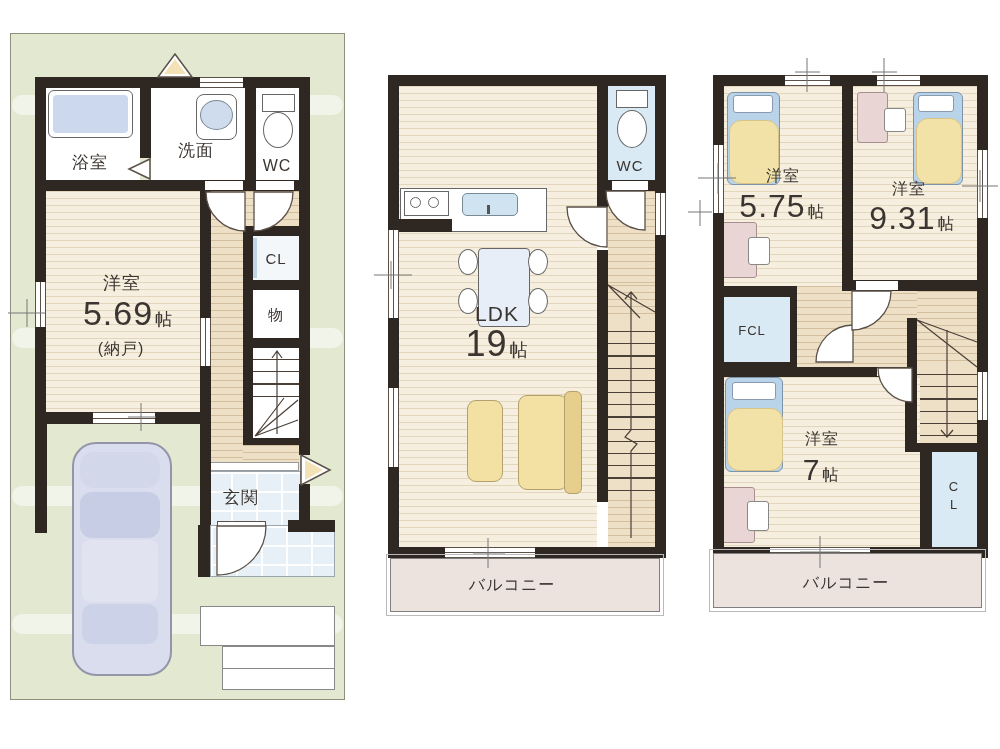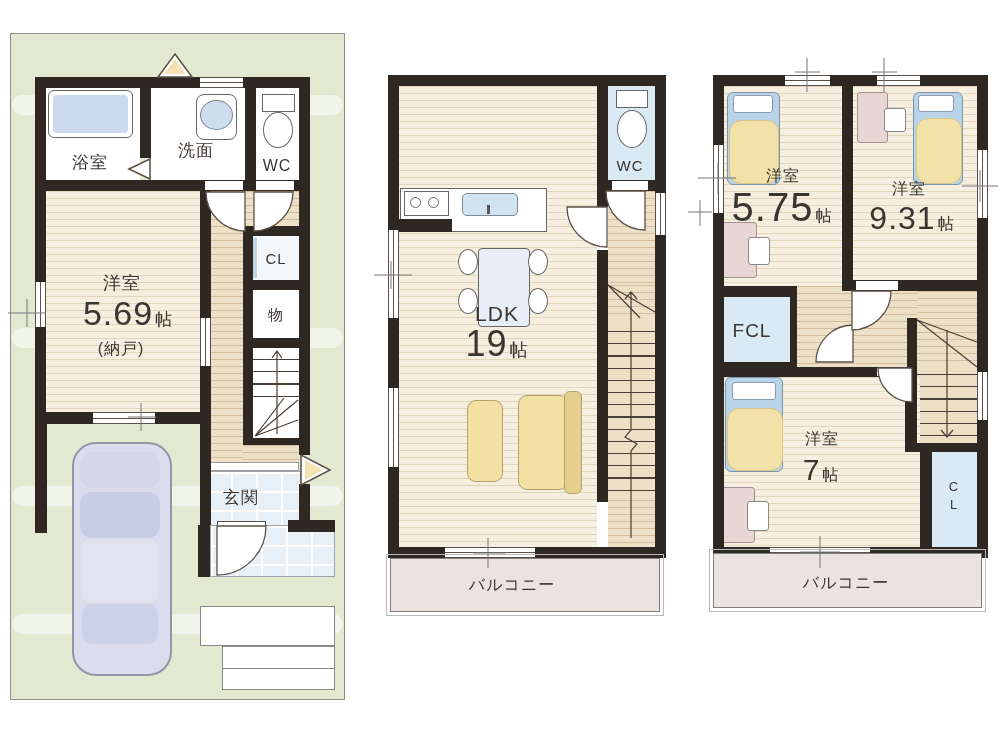--- a/index.html
+++ b/index.html
@@ -268,29 +268,29 @@
   <div class="lbl" style="left:630px;top:166px;font-size:15px;">WC</div>
   <div class="lbl" style="left:497px;top:314px;font-size:21px;">LDK</div>
   <div class="lbl num" style="left:497px;top:344px;">
     <span class="big" style="font-size:36px;">19</span>
       <span class="unit" style="font-size:18px;">帖</span>
   </div>
   <div class="lbl" style="left:512px;top:585px;font-size:16px;">バルコニー</div>
 
   <div class="lbl" style="left:783px;top:176px;font-size:16px;">洋室</div>
   <div class="lbl num" style="left:782px;top:207px;">
-    <span class="big" style="font-size:40px;">5.75</span>
+    <span class="big" style="font-size:32px;">5.75</span>
       <span class="unit" style="font-size:16px;">帖</span>
   </div>
   <div class="lbl" style="left:909px;top:189px;font-size:16px;">洋室</div>
   <div class="lbl num" style="left:912px;top:219px;">
     <span class="big" style="font-size:32px;">9.31</span>
       <span class="unit" style="font-size:16px;">帖</span>
   </div>
-  <div class="lbl" style="left:752px;top:331px;font-size:19px;">FCL</div>
+  <div class="lbl" style="left:752px;top:331px;font-size:13px;">FCL</div>
   <div class="lbl" style="left:822px;top:439px;font-size:16px;">洋室</div>
   <div class="lbl num" style="left:821px;top:469px;">
     <span class="big" style="font-size:30px;">7</span>
       <span class="unit" style="font-size:16px;">帖</span>
   </div>
   <div class="lbl" style="left:954px;top:487px;font-size:13px;">C</div>
   <div class="lbl" style="left:954px;top:505px;font-size:13px;">L</div>
   <div class="lbl" style="left:846px;top:583px;font-size:16px;">バルコニー</div>
 
 

